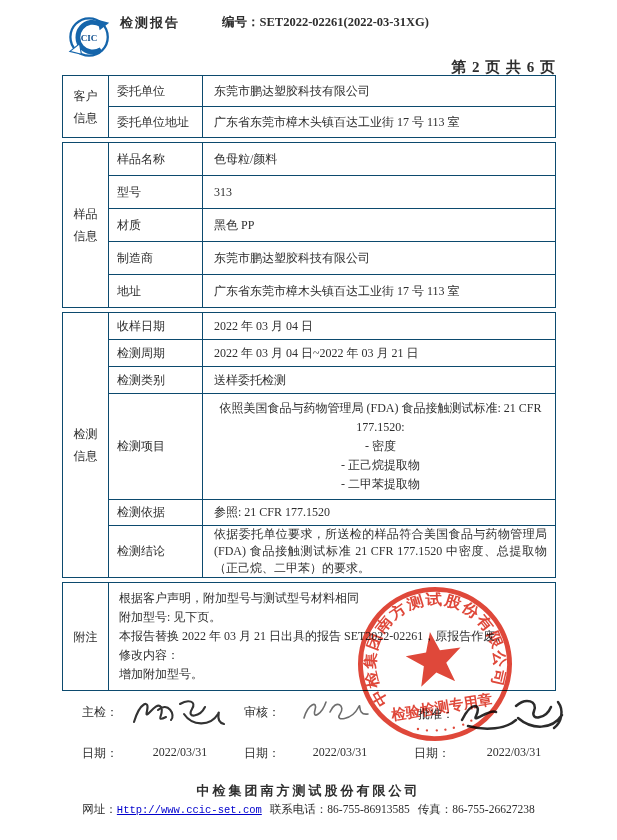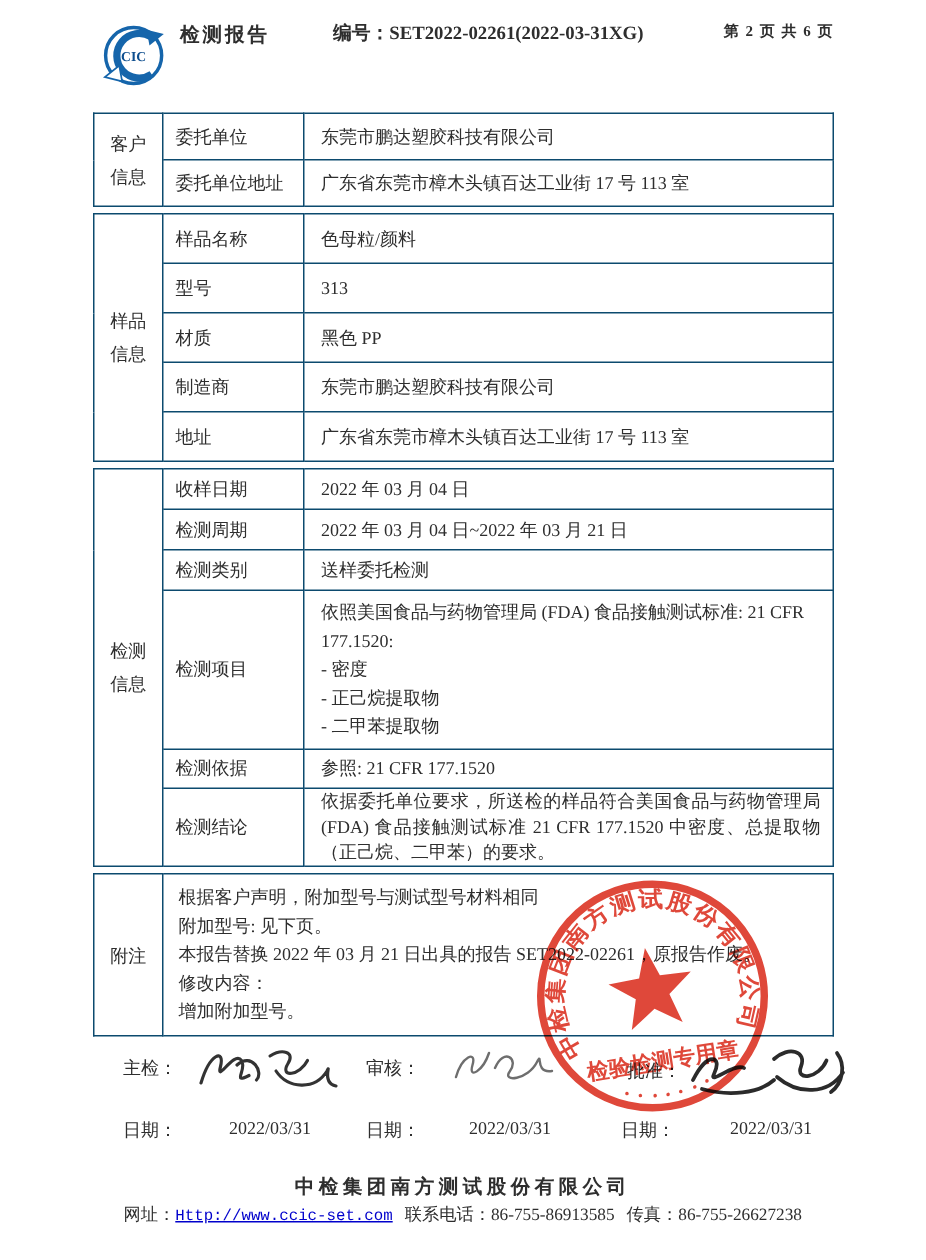--- a/index.html
+++ b/index.html
@@ -10,30 +10,30 @@
     color:#2e2e2e; font-size:12px;
   }
   .page { position:absolute; inset:0; background:#fff; overflow:hidden; }
 
   
   .hdr { position:absolute; top:14px; left:62px; width:494px; height:50px;
          display:flex; align-items:flex-start; }
   .hdr .logo { width:58px; height:46px; flex:0 0 auto; }
   .hdr .title { font-weight:bold; font-size:13px; letter-spacing:2px; }
   .hdr .repno { font-weight:bold; font-size:12.5px; margin-left:42px; }
-  .hdr .pageinfo { font-weight:bold; font-size:10px; margin-left:auto; letter-spacing:1px; }
+  .hdr .pageinfo { font-weight:bold; font-size:15px; margin-left:auto; letter-spacing:1px;margin-top:44px; }
 
   
   .tables { position:absolute; top:75px; left:62px; width:494px; }
   table.sec { width:100%; border-collapse:collapse; table-layout:fixed; margin-bottom:4px; }
   table.sec td { border:1px solid #0c4a6e; font-size:12px; vertical-align:middle; }
   td.g { text-align:center; line-height:22px; padding:0; }
   td.l { padding:0 6px 0 8px; }
   td.v { padding:0 8px 0 11px; }
-  td.vtop { vertical-align:top; padding:5px 8px 5px 11px; }
+  td.vtop { vertical-align:top; padding:5px 8px 5px 11px;text-align:center; }
   .ln { line-height:19px; }
   .just { line-height:17px; text-align:justify; }
   tr.h31 { height:31px; } tr.h33 { height:33px; } tr.h27 { height:27px; }
   tr.hitems { height:86px; } tr.h26 { height:26px; } tr.hconc { height:52px; }
   tr.hnotes { height:93px; }
   td.notes { padding:6px 10px 6px 10px; vertical-align:top; }
   .ln24 { line-height:19px; }
 
   
   .sigs { position:absolute; top:690px; left:62px; width:494px; height:95px; font-size:12px; }

